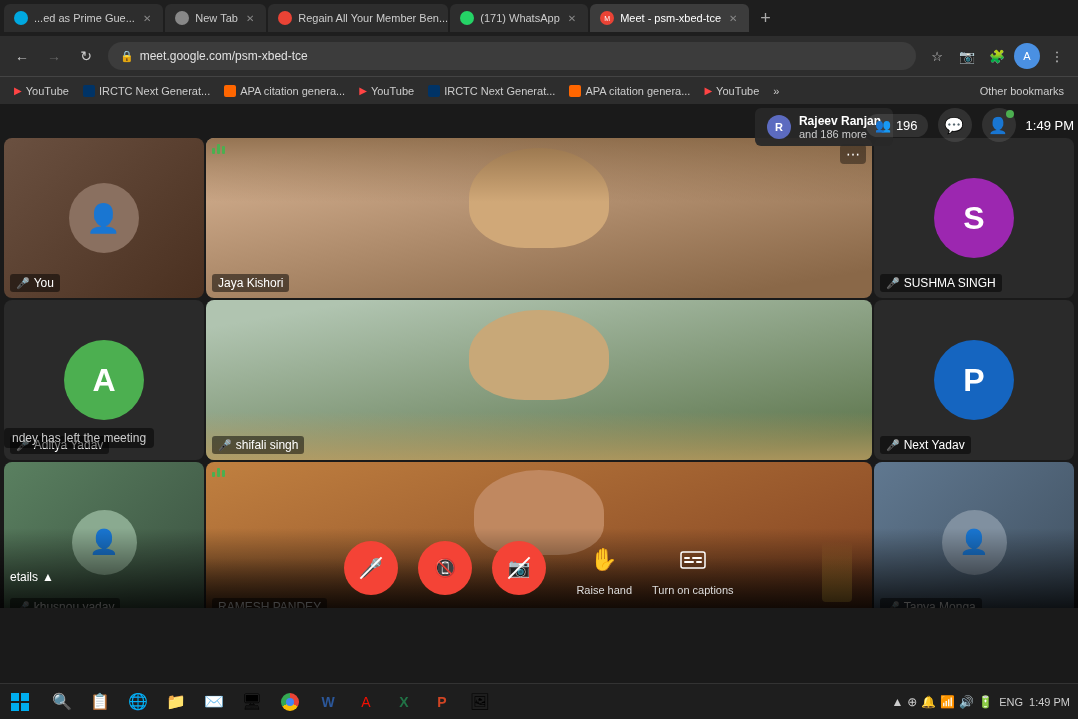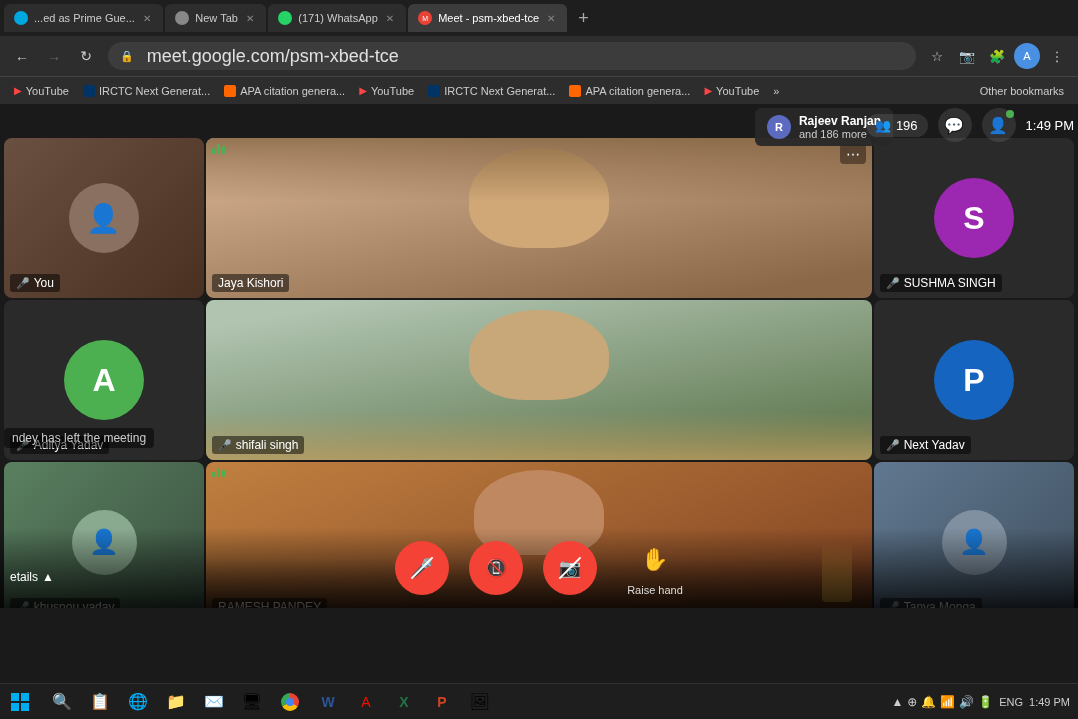--- a/index.html
+++ b/index.html
@@ -11,21 +11,21 @@
     .tab.active { background: #3c3c3c; color: #fff; }
     .tab-favicon { width: 14px; height: 14px; border-radius: 2px; flex-shrink: 0; }
     .tab-close { margin-left: auto; font-size: 10px; color: #888; padding: 2px; border-radius: 2px; }
     .new-tab-btn { width: 28px; height: 28px; display: flex; align-items: center; justify-content: center; color: #aaa; font-size: 18px; cursor: pointer; border-radius: 50%; }
 
     
     .address-bar { display: flex; align-items: center; height: 40px; padding: 4px 8px; gap: 8px; background: #2d2d2d; }
     .nav-buttons { display: flex; gap: 4px; align-items: center; }
     .nav-btn { width: 28px; height: 28px; display: flex; align-items: center; justify-content: center; color: #ccc; font-size: 14px; cursor: pointer; border-radius: 50%; }
     .url-bar { flex: 1; height: 28px; background: #3c3c3c; border-radius: 14px; display: flex; align-items: center; padding: 0 12px; gap: 6px; }
-    .url-text { font-size: 18px; color: #e0e0e0; margin-left: 7px; }
+    .url-text { font-size: 12px; color: #e0e0e0; }
     .url-lock { color: #aaa; font-size: 11px; }
     .toolbar-icons { display: flex; gap: 4px; align-items: center; }
     .toolbar-icon { width: 26px; height: 26px; display: flex; align-items: center; justify-content: center; color: #ccc; font-size: 13px; cursor: pointer; border-radius: 50%; }
 
     
     .bookmarks-bar { display: flex; align-items: center; height: 28px; padding: 0 8px; gap: 2px; background: #2d2d2d; border-top: 1px solid #444; font-size: 11px; color: #ccc; overflow: hidden; }
     .bookmark-item { display: flex; align-items: center; gap: 4px; padding: 2px 6px; border-radius: 3px; cursor: pointer; white-space: nowrap; }
     .bm-red { color: #ff4444; font-size: 10px; }
     .bookmarks-more { margin-left: auto; padding: 2px 6px; cursor: pointer; }
 
@@ -76,20 +76,25 @@
       <span>...ed as Prime Gue...</span>
       <span class="tab-close">✕</span>
     </div>
 
     <div class="tab">
       <span class="tab-favicon" style="background:#888; border-radius:50%;"></span>
       <span>New Tab</span>
       <span class="tab-close">✕</span>
     </div>
 
+    <div class="tab">
+      <span class="tab-favicon" style="background:#ea4335; border-radius:50%;"></span>
+      <span>Regain All Your Member Ben...</span>
+
+    </div>
 
     <div class="tab">
       <span class="tab-favicon" style="background:#25d366; border-radius:50%;"></span>
       <span>(171) WhatsApp</span>
       <span class="tab-close">✕</span>
     </div>
 
     <div class="tab active">
       <span class="tab-favicon" style="background:#ea4335; border-radius:50%; display:flex; align-items:center; justify-content:center; color:#fff; font-size:7px;">M</span>
       <span>Meet - psm-xbed-tce</span>
@@ -311,20 +316,32 @@
         <span style="position:absolute;width:2px;height:30px;background:#fff;transform:rotate(45deg);"></span>
       </div>
 
       <div class="toolbar-action" style="margin-left:10px;">
         <div class="toolbar-action-icon">
           <span style="font-size:22px;cursor:pointer;">✋</span>
         </div>
         <span class="toolbar-action-label">Raise hand</span>
       </div>
 
+      <div class="toolbar-action">
+        <div class="toolbar-action-icon">
+          <svg width="28" height="28" viewBox="0 0 28 28" fill="white">
+            <rect x="2" y="6" width="24" height="16" rx="2" fill="none" stroke="white" stroke-width="1.5"></rect>
+            <rect x="5" y="11" width="6" height="2" rx="1" fill="white"></rect>
+            <rect x="13" y="11" width="10" height="2" rx="1" fill="white"></rect>
+            <rect x="5" y="15" width="10" height="2" rx="1" fill="white"></rect>
+            <rect x="17" y="15" width="6" height="2" rx="1" fill="white"></rect>
+          </svg>
+        </div>
+        <span class="toolbar-action-label">Turn on captions</span>
+      </div>
 
 
     </div>
 
   </div>
 
   <div class="taskbar" style="bottom:0;">
     <div class="taskbar-start">
       <svg width="18" height="18" viewBox="0 0 18 18">
         <rect x="0" y="0" width="8" height="8" fill="#00adef"></rect>

